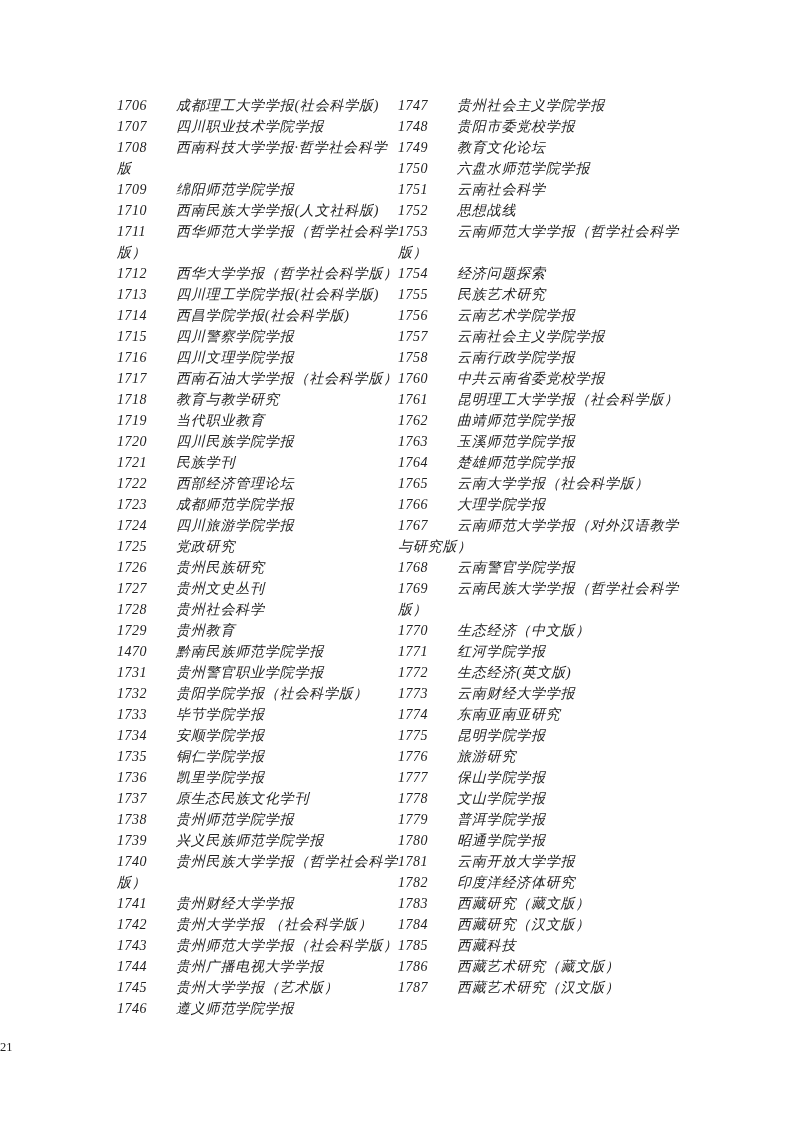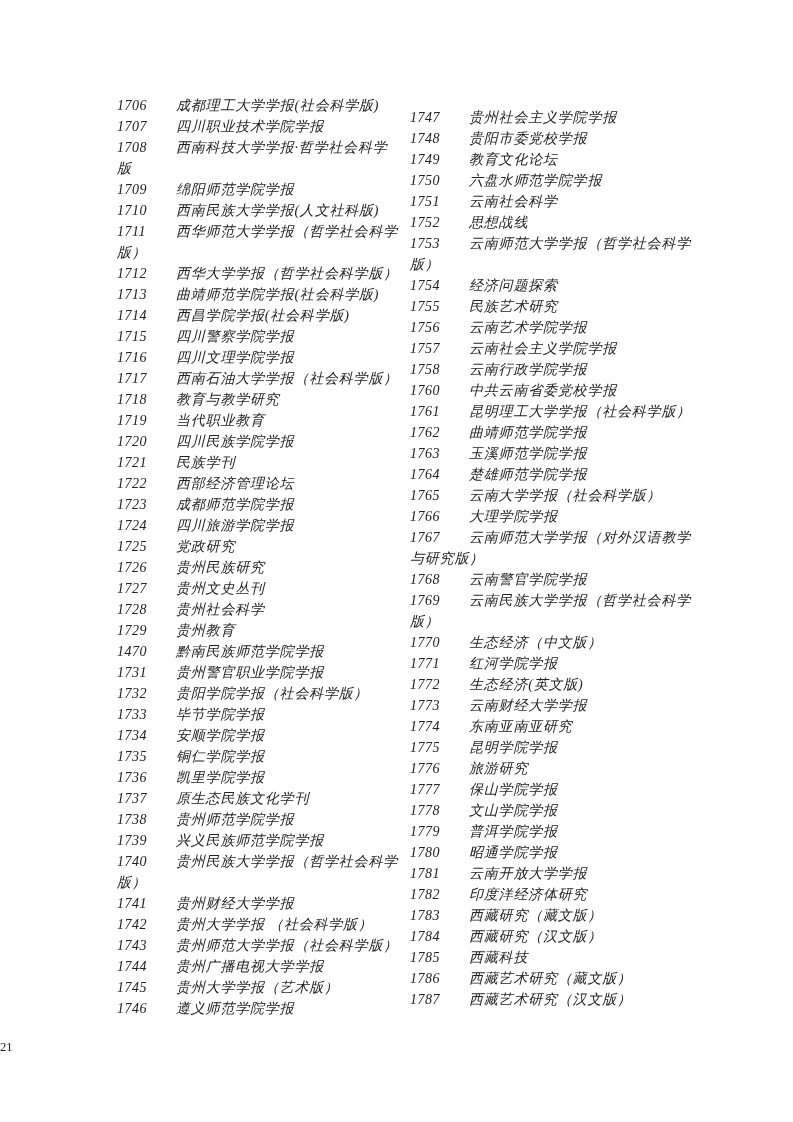--- a/index.html
+++ b/index.html
@@ -22,21 +22,21 @@
   .col {
     position: absolute;
     top: 95px;
     width: 283px;
     font-size: 14px;
     line-height: 21px;
     letter-spacing: 0.8px;
     font-style: italic;
   }
   .col-left  { left: 117px; }
-  .col-right { left: 410px; margin-top: 12px; }
+  .col-right { left: 398px; }
   .entry {
     width: 283px;
     text-align: left;
     word-break: normal;
   }
   .entry .num {
     display: inline-block;
     width: 59px;
     letter-spacing: 0.5px;
     vertical-align: top;
@@ -64,21 +64,21 @@
   <div class="entry"><span class="num">1708</span><span class="title">西南科技大学学报·哲学社会科学版</span></div>
 
   <div class="entry"><span class="num">1709</span><span class="title">绵阳师范学院学报</span></div>
 
   <div class="entry"><span class="num">1710</span><span class="title">西南民族大学学报(人文社科版)</span></div>
 
   <div class="entry"><span class="num">1711</span><span class="title">西华师范大学学报（哲学社会科学版）</span></div>
 
   <div class="entry"><span class="num">1712</span><span class="title">西华大学学报（哲学社会科学版）</span></div>
 
-  <div class="entry"><span class="num">1713</span><span class="title">曲靖师范学院学报(社会科学版)</span></div>
+  <div class="entry"><span class="num">1713</span><span class="title">四川理工学院学报(社会科学版)</span></div>
 
   <div class="entry"><span class="num">1714</span><span class="title">西昌学院学报(社会科学版)</span></div>
 
   <div class="entry"><span class="num">1715</span><span class="title">四川警察学院学报</span></div>
 
   <div class="entry"><span class="num">1716</span><span class="title">四川文理学院学报</span></div>
 
   <div class="entry"><span class="num">1717</span><span class="title">西南石油大学学报（社会科学版）</span></div>
 
   <div class="entry"><span class="num">1718</span><span class="title">教育与教学研究</span></div>

